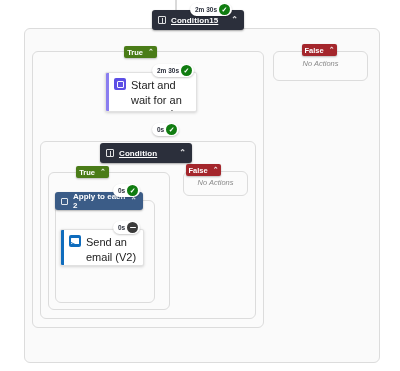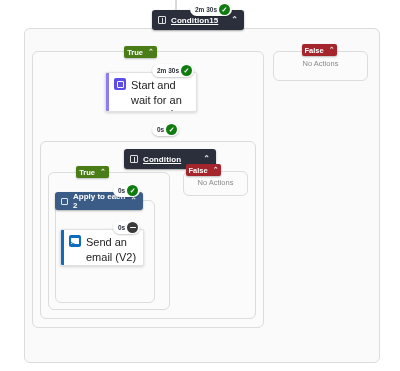--- a/index.html
+++ b/index.html
@@ -139,20 +139,21 @@
   .pill.true  { background: #4a7c18; }
   .pill.false { background: #a4262c; }
   .pill .chev { font-size: 7px; opacity: .9; }
 
   
   .no-actions {
     position: absolute;
     font-size: 7.5px;
     color: #8a8a8a;
     text-align: center;
+    font-style: italic;
   }
 
   
   .badge {
     position: absolute;
     display: flex;
     align-items: center;
     background: #ffffff;
     border-radius: 9px;
     padding: 1px 2px 1px 5px;
@@ -334,21 +335,21 @@
     </div>
     <div class="c-foot">
       <span class="ellipsis-icon">⌁</span>
     </div>
   </div>
   <div class="badge" style="left:152px; top:64px;">
     <span class="dur">2m 30s</span>
     <span class="st ok">✓</span>
   </div>
 
-  <div class="node-dark" style="left:100px; top:149px; width:92px; height:20px;margin-left:24px;">
+  <div class="node-dark" style="left:100px; top:143px; width:92px; height:20px;">
     <span class="glyph-sq"></span>
     <span class="nd-title">Condition</span>
     <span class="chev-up">⌃</span>
   </div>
   <div class="badge" style="left:152px; top:123px;">
     <span class="dur">0s</span>
     <span class="st ok">✓</span>
   </div>
 
   <div class="pill true" style="left:76px; top:166px; width:33px; height:12px;">

